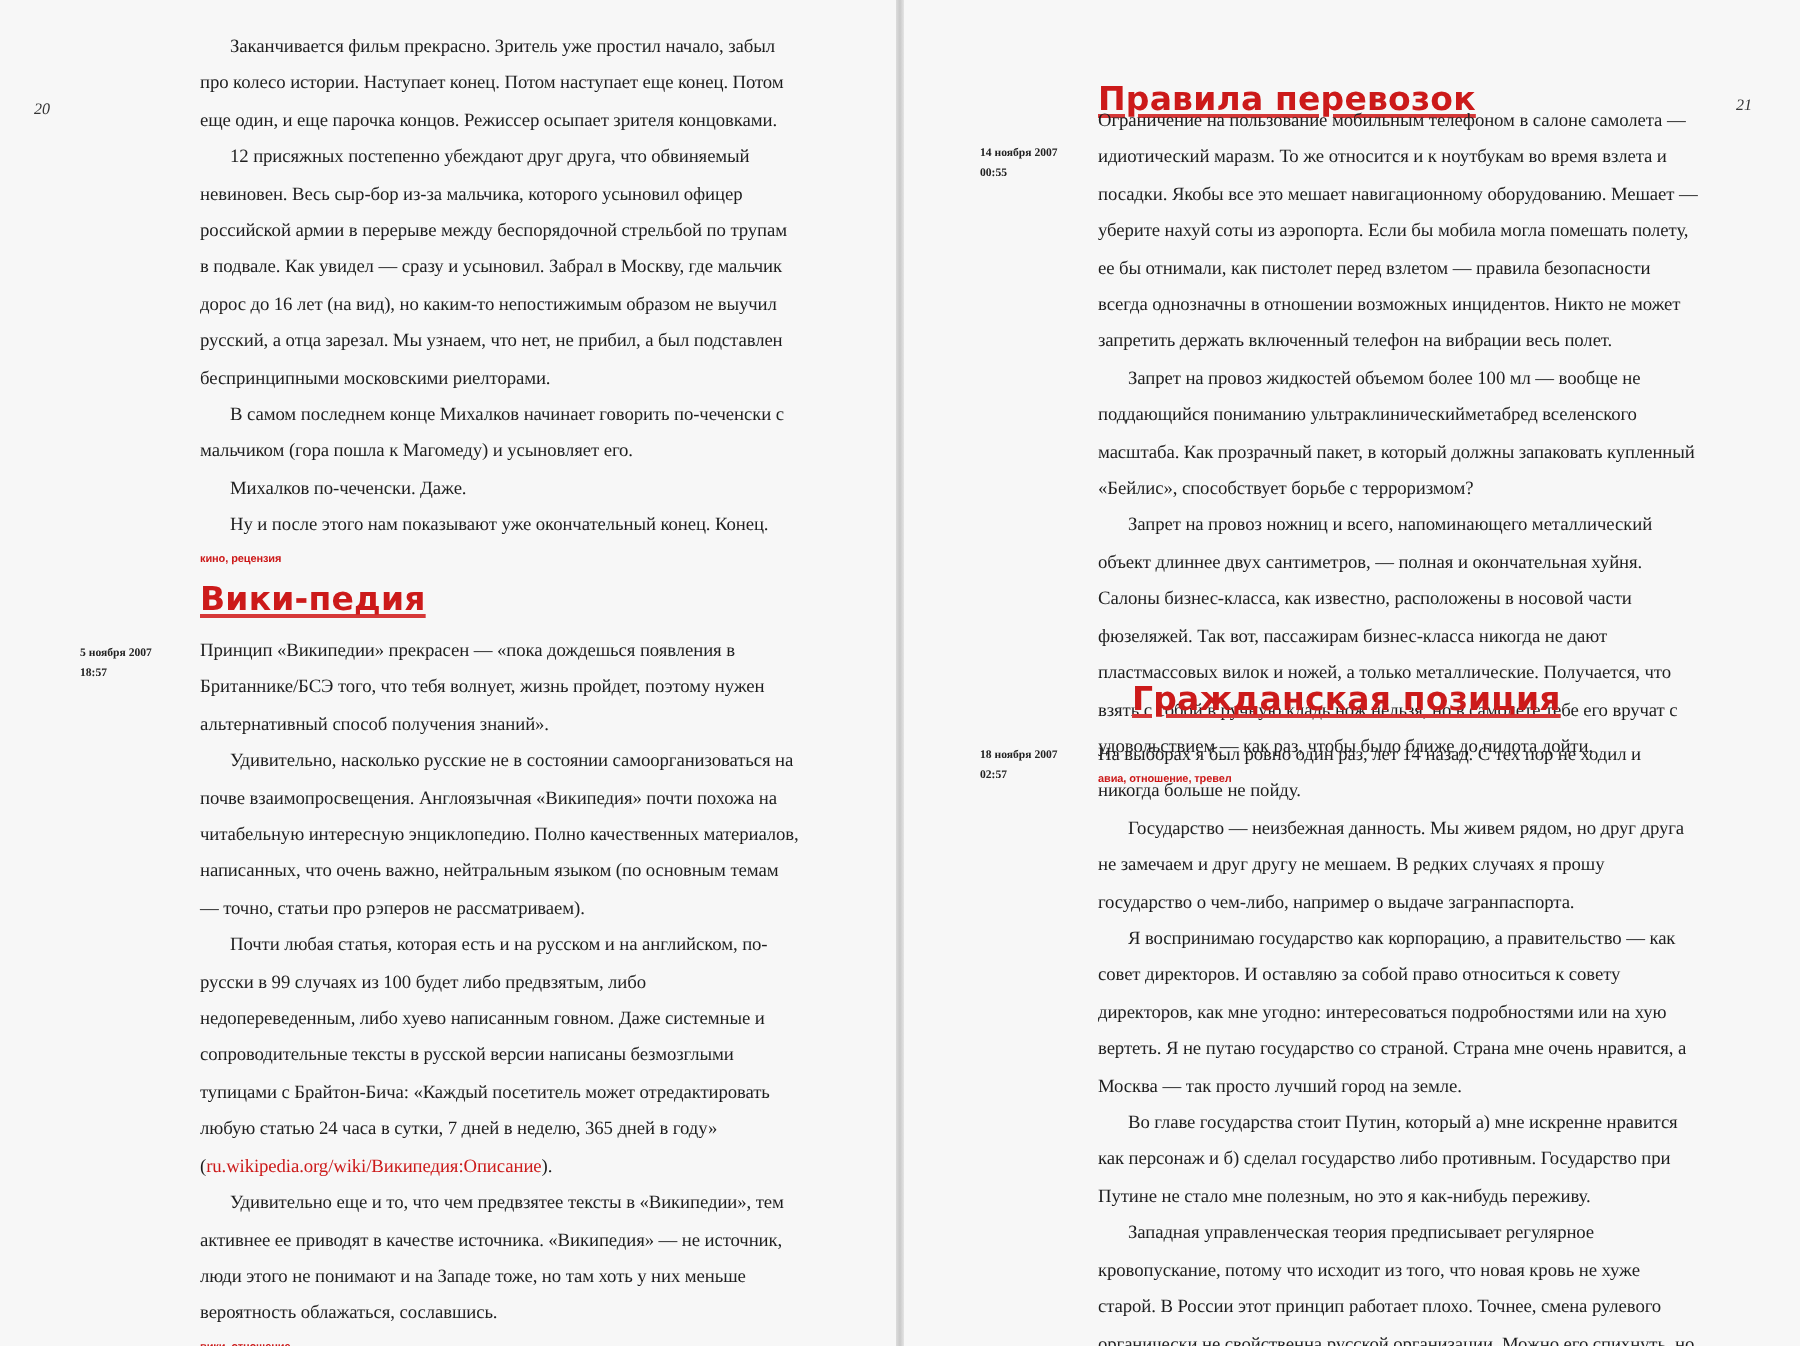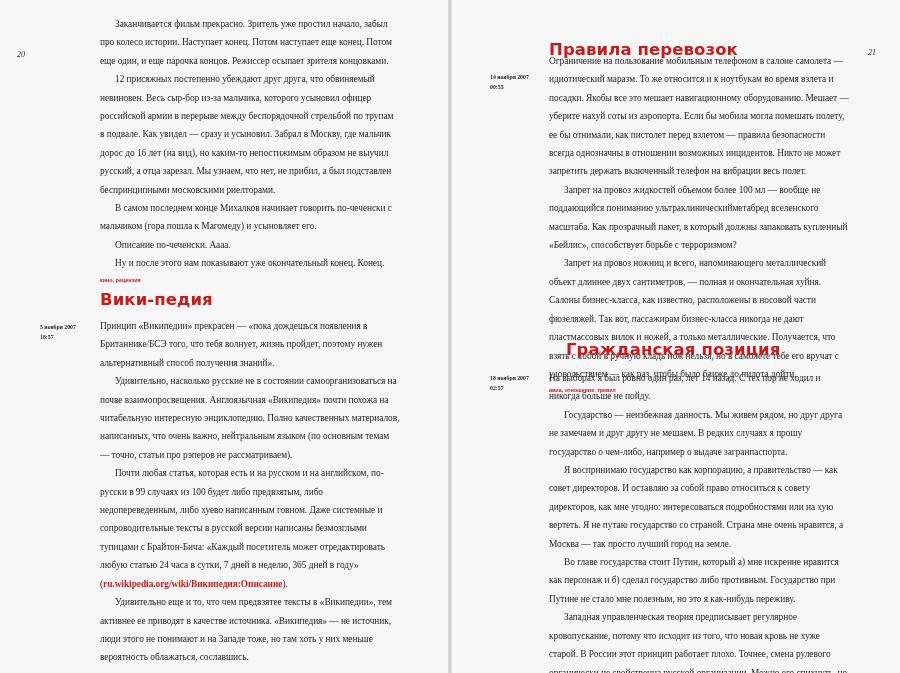--- a/index.html
+++ b/index.html
@@ -36,28 +36,28 @@
 
   .tags {
     font-family: "Liberation Sans", "DejaVu Sans", sans-serif;
     font-size: 5.5px; color: #cc1818; font-weight: bold; line-height: 10px; margin-top: 2px;
   }
 
   .heading {
     position: absolute;
     font-family: "DejaVu Sans", "Liberation Sans", sans-serif;
     font-weight: bold; font-size: 16.5px; color: #cc1a1a;
-    text-decoration-thickness: 2px; text-underline-offset: 2px;
+    text-decoration: underline; text-decoration-thickness: 2px; text-underline-offset: 2px;
     text-decoration-color: #d63838;
     white-space: nowrap; letter-spacing: 0.1px;
   }
   .meta {
     position: absolute; font-size: 5.8px; line-height: 10px; color: #222; font-weight: bold;
   }
-  .link { color: #cc1a1a; font-weight: bold; }
+  .link { color: #cc1a1a; }
 
   
   #h-wiki { left: 100px; top: 290px; }
   #m-wiki { left: 40px; top: 322px; }
   #t-wiki { left: 100px; top: 317px; width: 300px; }
 
   
   #h-rules { left: 97px; top: 40px; }
   #m-rules { left: 38px; top: 72px; }
   #t-rules { left: 97px; top: 52px; width: 300px; }
@@ -72,21 +72,21 @@
 
 <div class="spread">
 
   <div class="page left">
     <div class="folio">20</div>
 
     <div class="text cont">
       <p class="indent">Заканчивается фильм прекрасно. Зритель уже простил начало, забыл про колесо истории. Наступает конец. Потом наступает еще конец. Потом еще один, и еще парочка концов. Режиссер осыпает зрителя концовками.</p>
       <p class="indent">12 присяжных постепенно убеждают друг друга, что обвиняемый невиновен. Весь сыр-бор из-за мальчика, которого усыновил офицер российской армии в перерыве между беспорядочной стрельбой по трупам в подвале. Как увидел — сразу и усыновил. Забрал в Москву, где мальчик дорос до 16 лет (на вид), но каким-то непостижимым образом не выучил русский, а отца зарезал. Мы узнаем, что нет, не прибил, а был подставлен беспринципными московскими риелторами.</p>
       <p class="indent">В самом последнем конце Михалков начинает говорить по-чеченски с мальчиком (гора пошла к Магомеду) и усыновляет его.</p>
-      <p class="indent">Описание по-чеченски. Аааа.</p>
+      <p class="indent">Михалков по-чеченски. Даже.</p>
       <p class="indent">Ну и после этого нам показывают уже окончательный конец. Конец.</p>
       <div class="tags">кино, рецензия</div>
     </div>
 
     <div class="heading" id="h-wiki">Вики-педия</div>
     <div class="meta" id="m-wiki">
       <div>5 ноября 2007</div>
       <div>18:57</div>
     </div>
     <div class="text" id="t-wiki">

